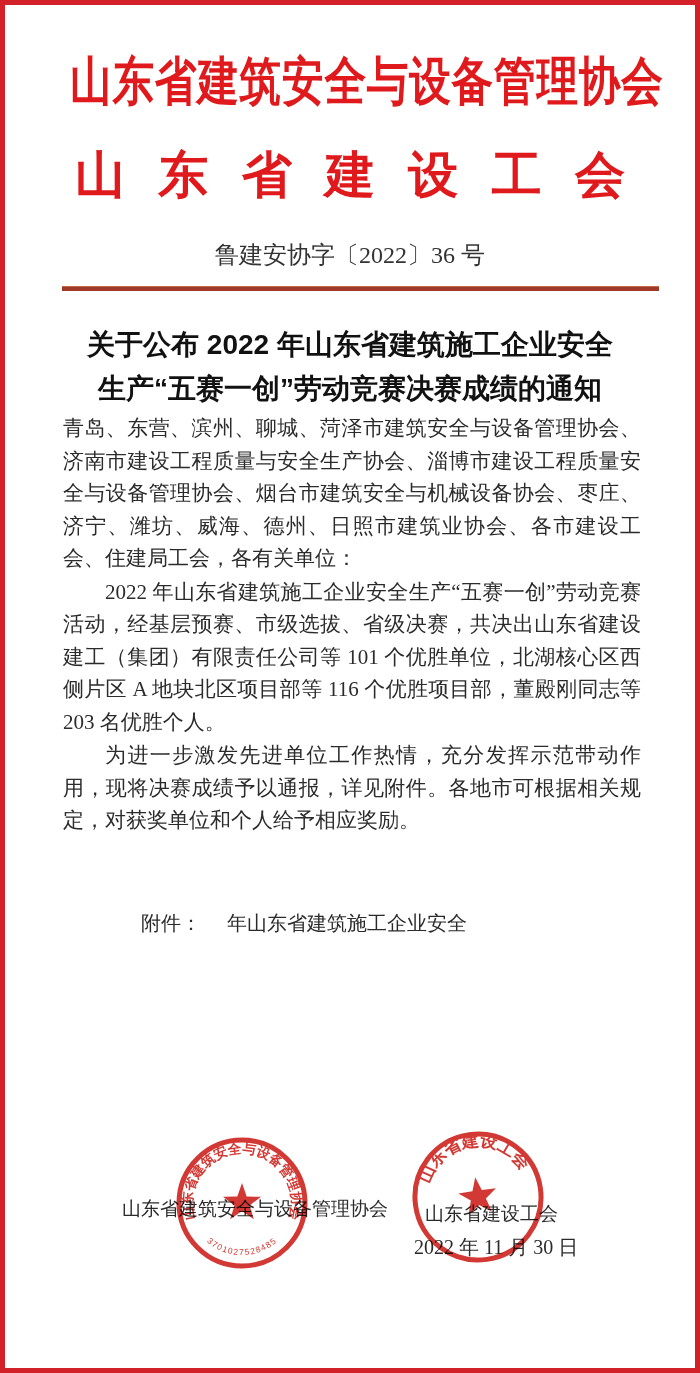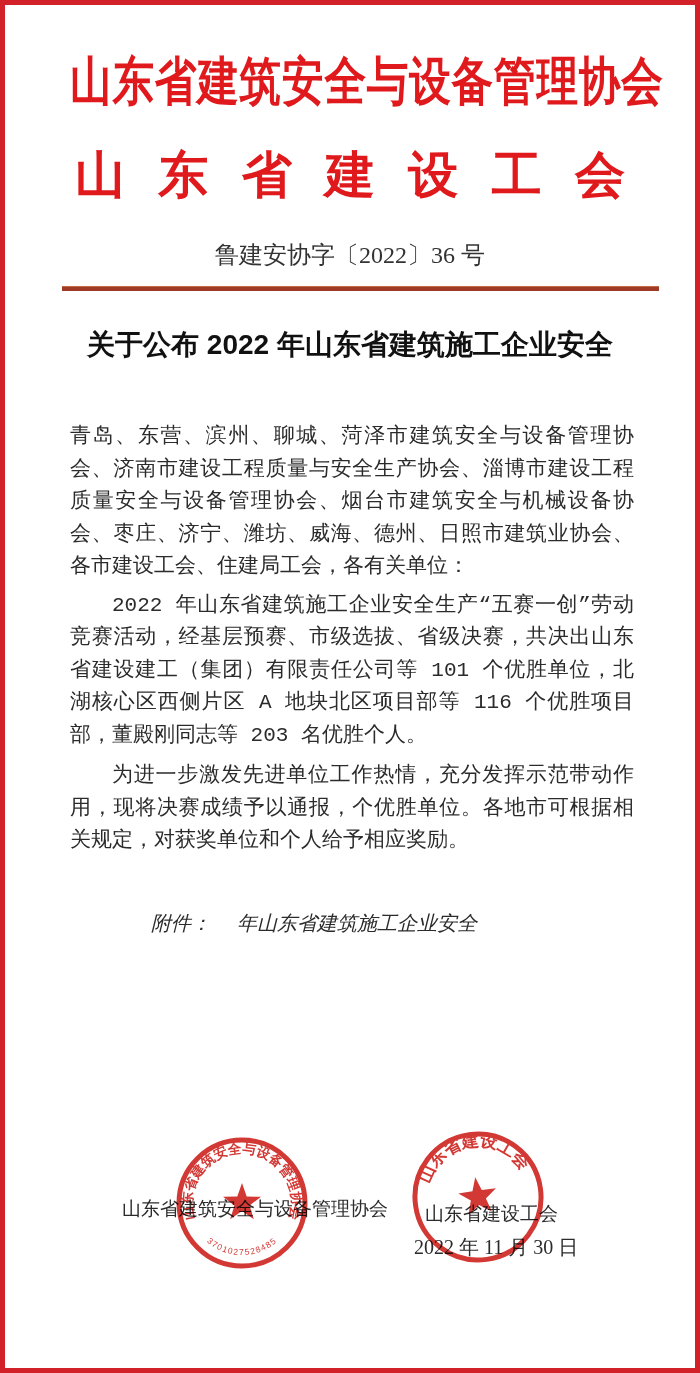--- a/index.html
+++ b/index.html
@@ -29,25 +29,25 @@
   .divider{position:absolute;top:286px;left:62px;width:597px;height:4px;background:#9e3a26;border-top:1px solid #c06a4a;}
   .title{
     position:absolute;top:303px;left:40px;width:620px;text-align:center;
     font-family:"Liberation Sans","DejaVu Sans",sans-serif;font-weight:bold;
     font-size:28px;line-height:44px;color:#111;margin-top:20px;
   }
   .body-text{
     position:absolute;top:411px;left:62px;width:580px;
     font-size:21px;line-height:32.5px;text-align:justify;
   }
-  .body-text p{margin:8px;}
-  .body-text p.pi{text-indent:2em;font-family:Liberation Mono, monospace;}
+  .body-text p{margin:1px;}
+  .body-text p.pi{text-indent:2em;}
   .attach{
-    position:absolute;top:907px;left:151px;width:480px;
-    font-size:20px;line-height:32px;font-style:italic;
+    position:absolute;top:907px;left:141px;width:480px;
+    font-size:20px;line-height:32px;
   }
   .attach-row{display:flex;}
   .attach-label{flex:0 0 auto;}
   .attach-item .l1{white-space:nowrap;}
   .attach-item .l1 .num{margin-right:6px;}
   .attach-item .l2{padding-left:26px;white-space:nowrap;}
   .sig{position:absolute;font-size:19px;line-height:26px;color:#2b2b2b;white-space:nowrap;z-index:5;}
   .sig-left{top:1196px;left:122px;}
   .sig-right{top:1201px;left:425px;}
   .sig-date{top:1234px;left:414px;font-size:20px;}
@@ -70,26 +70,27 @@
       <span>设</span>
       <span>工</span>
       <span>会</span>
     </div>
 
   <div class="docnum">鲁建安协字〔2022〕36 号</div>
   <div class="divider"></div>
 
   <div class="title">
     <div>关于公布 2022 年山东省建筑施工企业安全</div>
+    <div>生产“五赛一创”劳动竞赛决赛成绩的通知</div>
   </div>
 
   <div class="body-text">
     <p class="p0">青岛、东营、滨州、聊城、菏泽市建筑安全与设备管理协会、济南市建设工程质量与安全生产协会、淄博市建设工程质量安全与设备管理协会、烟台市建筑安全与机械设备协会、枣庄、济宁、潍坊、威海、德州、日照市建筑业协会、各市建设工会、住建局工会，各有关单位：</p>
     <p class="pi">2022 年山东省建筑施工企业安全生产“五赛一创”劳动竞赛活动，经基层预赛、市级选拔、省级决赛，共决出山东省建设建工（集团）有限责任公司等 101 个优胜单位，北湖核心区西侧片区 A 地块北区项目部等 116 个优胜项目部，董殿刚同志等 203 名优胜个人。</p>
-    <p class="pi">为进一步激发先进单位工作热情，充分发挥示范带动作用，现将决赛成绩予以通报，个优胜单位。各地市可根据相关规定，对获奖单位和个人给予相应奖励。</p>
+    <p class="pi">为进一步激发先进单位工作热情，充分发挥示范带动作用，现将决赛成绩予以通报，详见附件。各地市可根据相关规定，对获奖单位和个人给予相应奖励。</p>
   </div>
 
   <div class="attach">
     <div class="attach-row">
       <span class="attach-label">附件：</span>
       <div class="attach-items">
         <div class="attach-item">
           <div class="l2">年山东省建筑施工企业安全</div>
         </div>
       </div>

